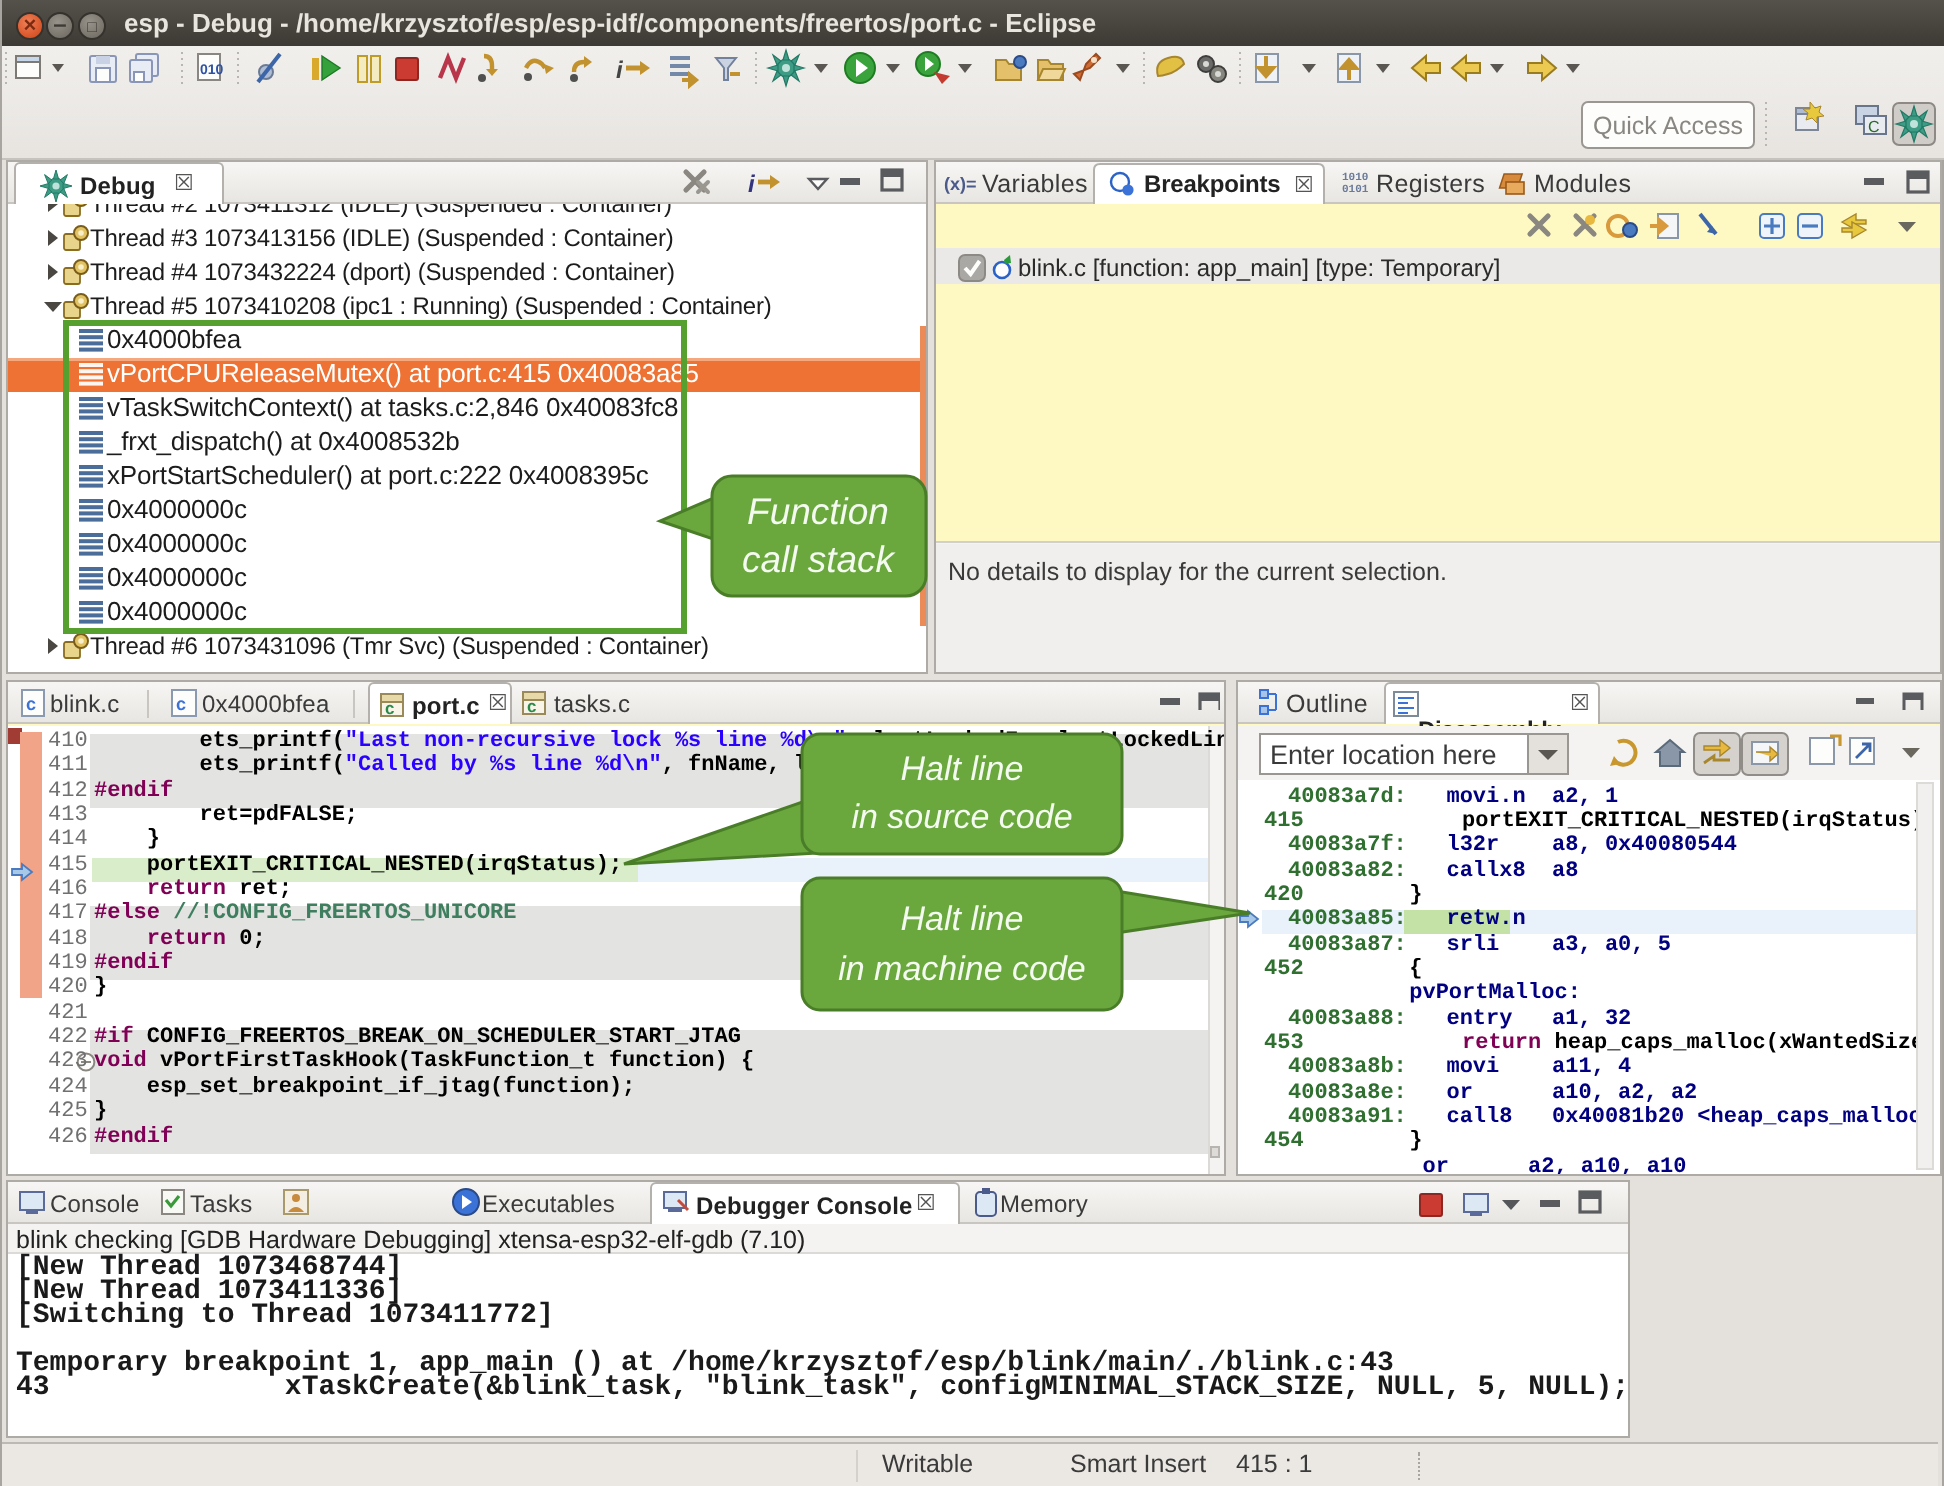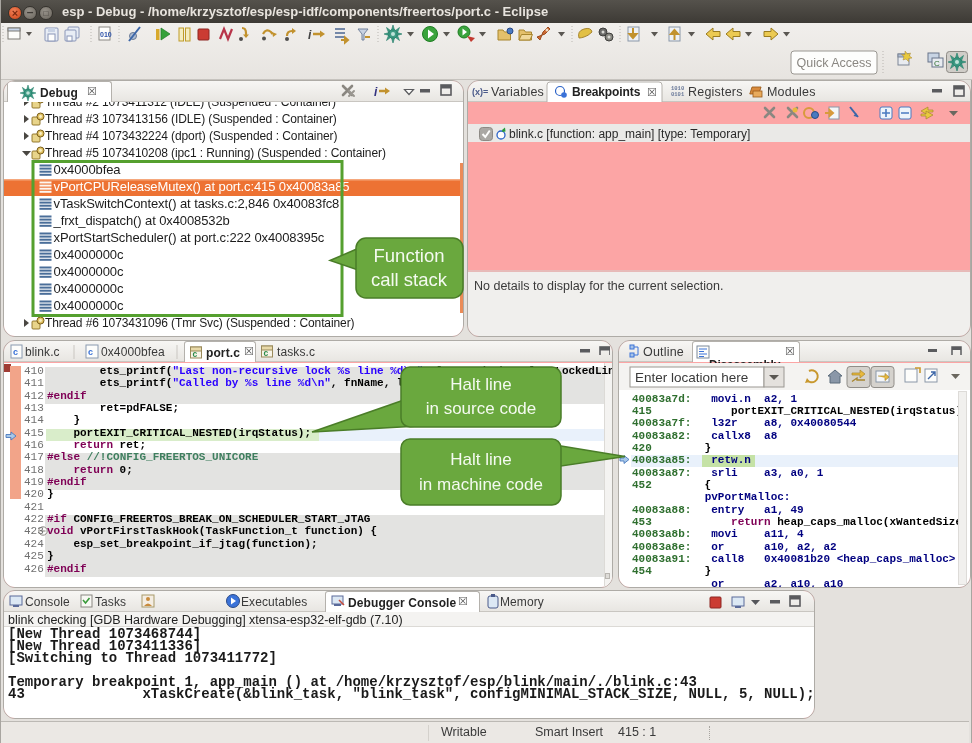--- a/index.html
+++ b/index.html
@@ -3,30 +3,30 @@
 <meta charset="utf-8">
 <style>
 * { margin:0; padding:0; box-sizing:border-box; }
 html,body { width:972px; height:743px; overflow:hidden; font-family:"Liberation Sans",sans-serif; }
 #win { position:absolute; left:0; top:0; width:972px; height:743px; background:#e4e1dd; border-left:1px solid #a8a5a0; border-right:1px solid #a8a5a0; }
 #titlebar { position:absolute; left:0; top:0; width:972px; height:23px;
   background:linear-gradient(#55524c,#3d3a35); }
 #titlebar .btn { position:absolute; top:6px; width:14px; height:14px; border-radius:50%; }
 #title-text { position:absolute; left:61px; top:3.5px; color:#e8e4de; font-size:13px; font-weight:bold; letter-spacing:0px; }
 #toolbar { position:absolute; left:0; top:23px; width:972px; height:57px; background:linear-gradient(#f1efec,#e7e4e0); border-bottom:1px solid #c6c3be; }
-.panel { position:absolute; background:#fca5a5; border:1px solid #aeaba6; border-radius:12px; overflow:hidden; }
+.panel { position:absolute; background:#fef9c3; border:1px solid #aeaba6; border-radius:0; overflow:hidden; }
 .tabbar { position:absolute; left:0; top:0; right:0; height:21px; background:linear-gradient(#f7f6f4,#e8e6e2); border-bottom:1px solid #c9c6c1; }
 .tab { position:absolute; top:0; height:21px; font-size:12px; color:#3a3a3a; letter-spacing:0.1px; }
 .tab.active { background:#fff; border:1px solid #b4b1ac; border-bottom:none; border-radius:3px 3px 0 0; font-weight:bold; color:#222; }
 .minmax { position:absolute; top:5px; width:11px; height:9px; }
 pre { font-family:"Liberation Mono",monospace; }
 s { color:#2a00ff; text-decoration:none; }
 k { color:#7f0055;text-align:right; }
 c { color:#3f7f5f; }
-a1 { color:#2f6f2f; }
+a1 { color:#2f6f2f;margin-left:12px; }
 nl { color:#2f6f2f; }
 mn { color:#000080; }
 </style>
 </head>
 <body>
 <div id="win">
   <div id="titlebar">
     <div class="btn" style="left:7px; background:radial-gradient(circle at 40% 35%,#f0825a,#dc5a2e 60%,#c34b20); border:1px solid #35322d; color:#7c2a10; font-size:11px; font-weight:bold; text-align:center; line-height:13px;">×</div>
     <div class="btn" style="left:22px; background:radial-gradient(circle at 40% 35%,#97928a,#7a756d 65%,#6a655e); border:1px solid #35322d; color:#3e3a35; font-size:12px; font-weight:bold; text-align:center; line-height:11px;">–</div>
     <div class="btn" style="left:38px; background:radial-gradient(circle at 40% 35%,#97928a,#7a756d 65%,#6a655e); border:1px solid #35322d; color:#3e3a35; font-size:8px; font-weight:bold; text-align:center; line-height:13px;">□</div>
@@ -477,24 +477,24 @@
       <div style="position:absolute;left:83px;top:91.6px;width:53px;height:12.4px;background:#c5e2a6;"></div>
       <svg width="12" height="226" style="position:absolute;left:0;top:0;">
         <path d="M1 95 l4 0 0 -2.5 5 4 -5 4 0 -2.5 -4 0 z" fill="#a8c8e8" stroke="#4a7ac0" stroke-width="0.9"></path>
       </svg>
       <pre style="position:absolute;left:13px;top:29.6px;font-size:11px;line-height:12.35px;font-weight:bold;color:#000;"><a1>40083a7d:</a1>   <mn>movi.n  a2, 1</mn>
 <nl>415</nl>            portEXIT_CRITICAL_NESTED(irqStatus)
 <a1>40083a7f:</a1>   <mn>l32r    a8, 0x40080544</mn>
 <a1>40083a82:</a1>   <mn>callx8  a8</mn>
 <nl>420</nl>        }
 <a1>40083a85:</a1>   <mn>retw.n</mn>
-<a1>40083a87:</a1>   <mn>srli    a3, a0, 1</mn>
+<a1>40083a87:</a1>   <mn>srli    a3, a0, 5</mn>
 <nl>452</nl>        {
            <mn>pvPortMalloc:</mn>
-<a1>40083a88:</a1>   <mn>entry   a1, 49</mn>
+<a1>40083a88:</a1>   <mn>entry   a1, 32</mn>
 <nl>453</nl>            <k>return</k> heap_caps_malloc(xWantedSize
 <a1>40083a8b:</a1>   <mn>movi    a11, 4</mn>
 <a1>40083a8e:</a1>   <mn>or      a10, a2, a2</mn>
 <a1>40083a91:</a1>   <mn>call8   0x40081b20 &lt;heap_caps_malloc&gt;</mn>
 <nl>454</nl>        }
             <mn>or      a2, a10, a10</mn></pre>
       <div style="position:absolute;right:3px;top:28px;bottom:2px;width:9px;background:#f1f0ee;border:1px solid #dddbd8;"></div>
     </div>
   </div>
   <div id="console-panel" class="panel" style="left:2px; top:590px; width:812px; height:129px;">
@@ -548,21 +548,21 @@
     </div>
   </div>
 
   <div id="statusbar" style="position:absolute; left:0; top:721px; width:968px; height:22px; background:#ebe8e4; border-top:1px solid #bcb9b4; font-size:12.5px; color:#3a3a3a;">
     <span style="position:absolute;left:440px;top:3px;">Writable</span>
     <span style="position:absolute;left:534px;top:3px;">Smart Insert</span>
     <span style="position:absolute;left:617px;top:3px;">415 : 1</span>
     <div style="position:absolute;left:427px;top:3px;width:1px;height:16px;background:#d4d1cc;"></div>
     <div style="position:absolute;left:708px;top:4px;width:1px;height:14px;border-left:1px dotted #a8a5a0;"></div>
   </div>
-  <div id="annotations" style="position:absolute;left:0;top:0;width:972px;height:631px;pointer-events:none;">
+  <div id="annotations" style="position:absolute;left:0;top:0;width:972px;height:631px;pointer-events:none;font-style:italic;">
     <svg width="972" height="743" style="position:absolute;left:0;top:0;">
 
       <rect x="32" y="161.5" width="309" height="154" fill="none" stroke="#55a02f" stroke-width="3"></rect>
 
       <polygon points="357,248.5 357,270 329,260.5" fill="#6aa83e" stroke="#4a7d28" stroke-width="1.5"></polygon>
       <rect x="355" y="238" width="107" height="60" rx="10" fill="#6aa83e" stroke="#4a7d28" stroke-width="1.5"></rect>
       <text x="408" y="262" font-size="18.5" fill="#f4faf0" text-anchor="middle" font-family="Liberation Sans">Function</text>
       <text x="408" y="286" font-size="18.5" fill="#f4faf0" text-anchor="middle" font-family="Liberation Sans">call stack</text>
 
       <polygon points="403,400 417,426 311,432" fill="#6aa83e" stroke="#4a7d28" stroke-width="1.5"></polygon>

